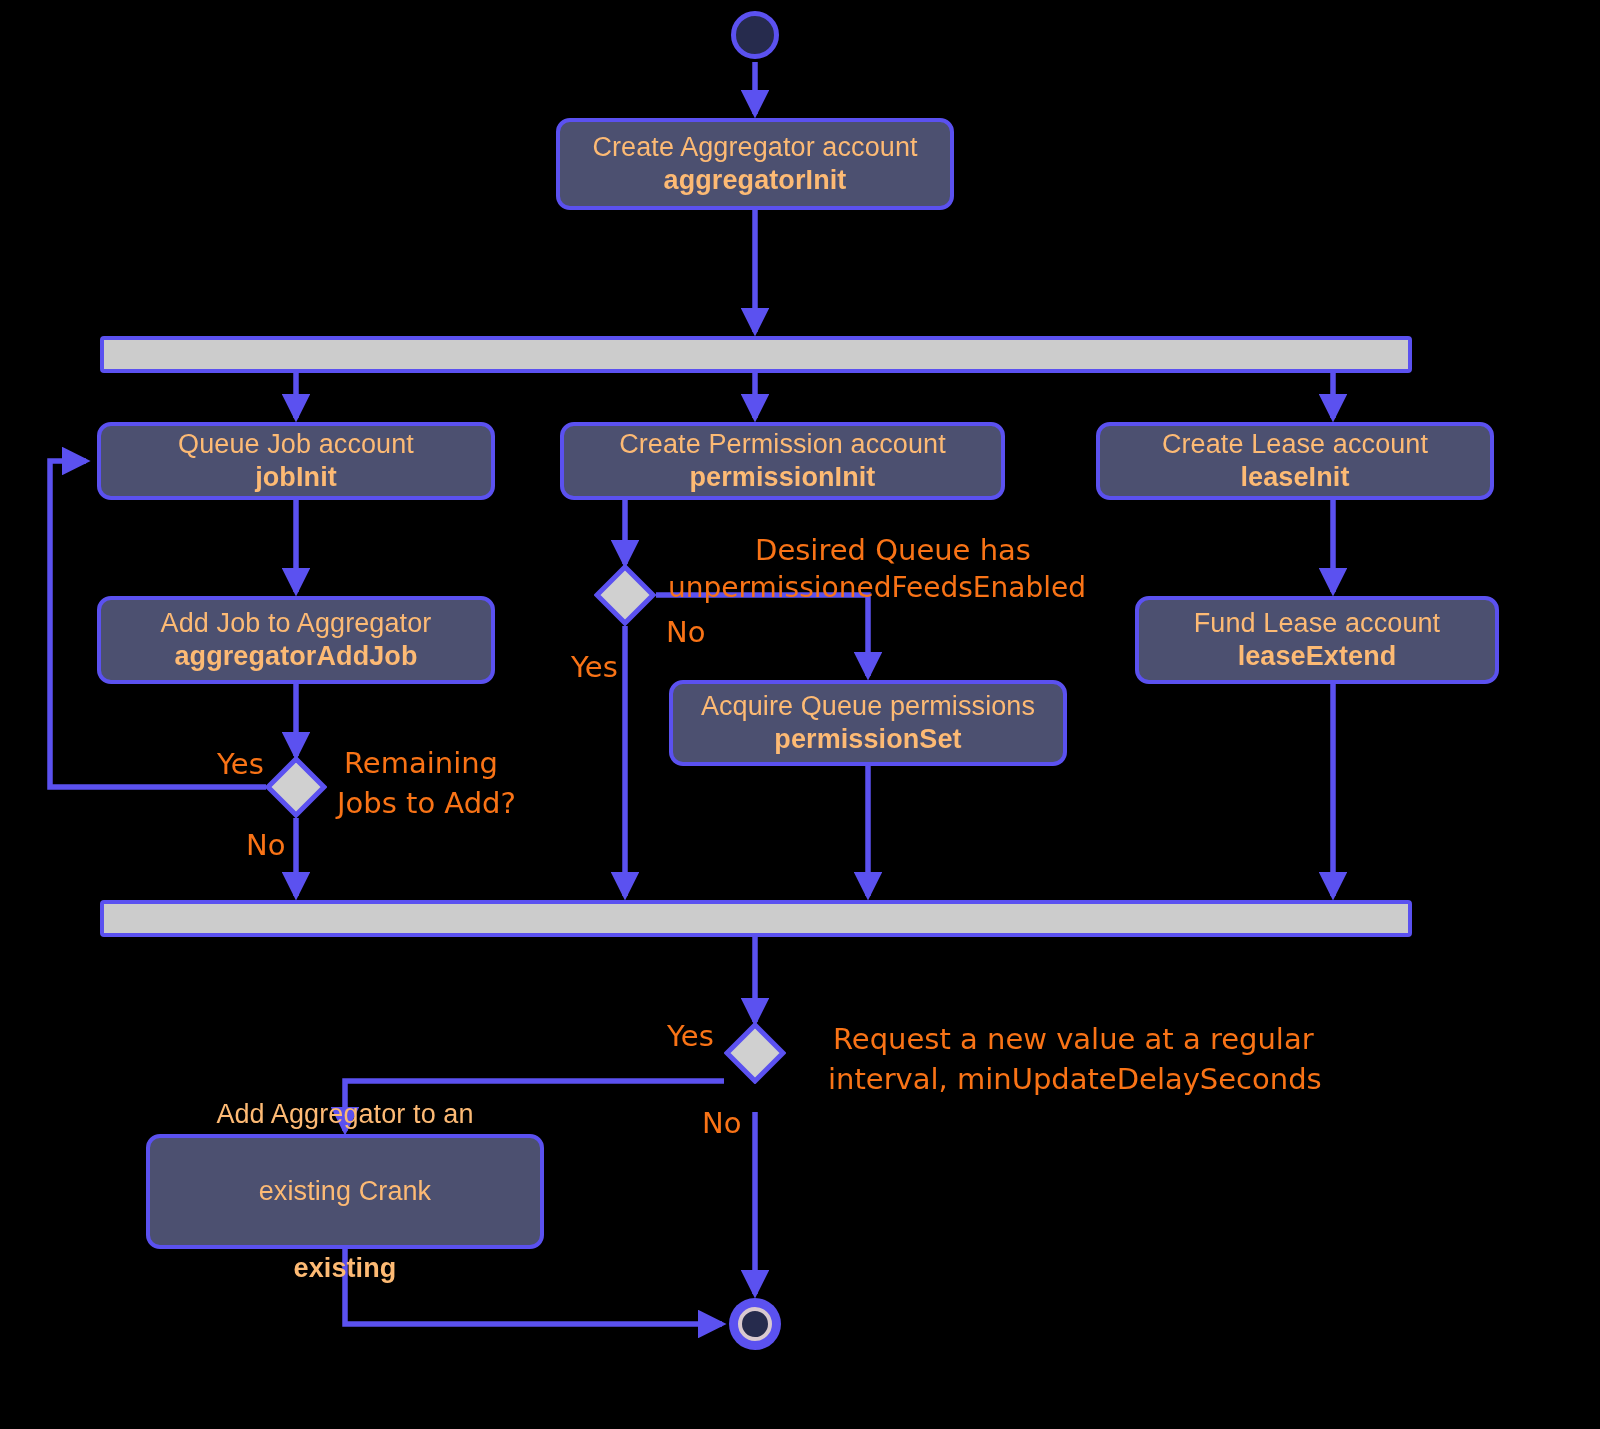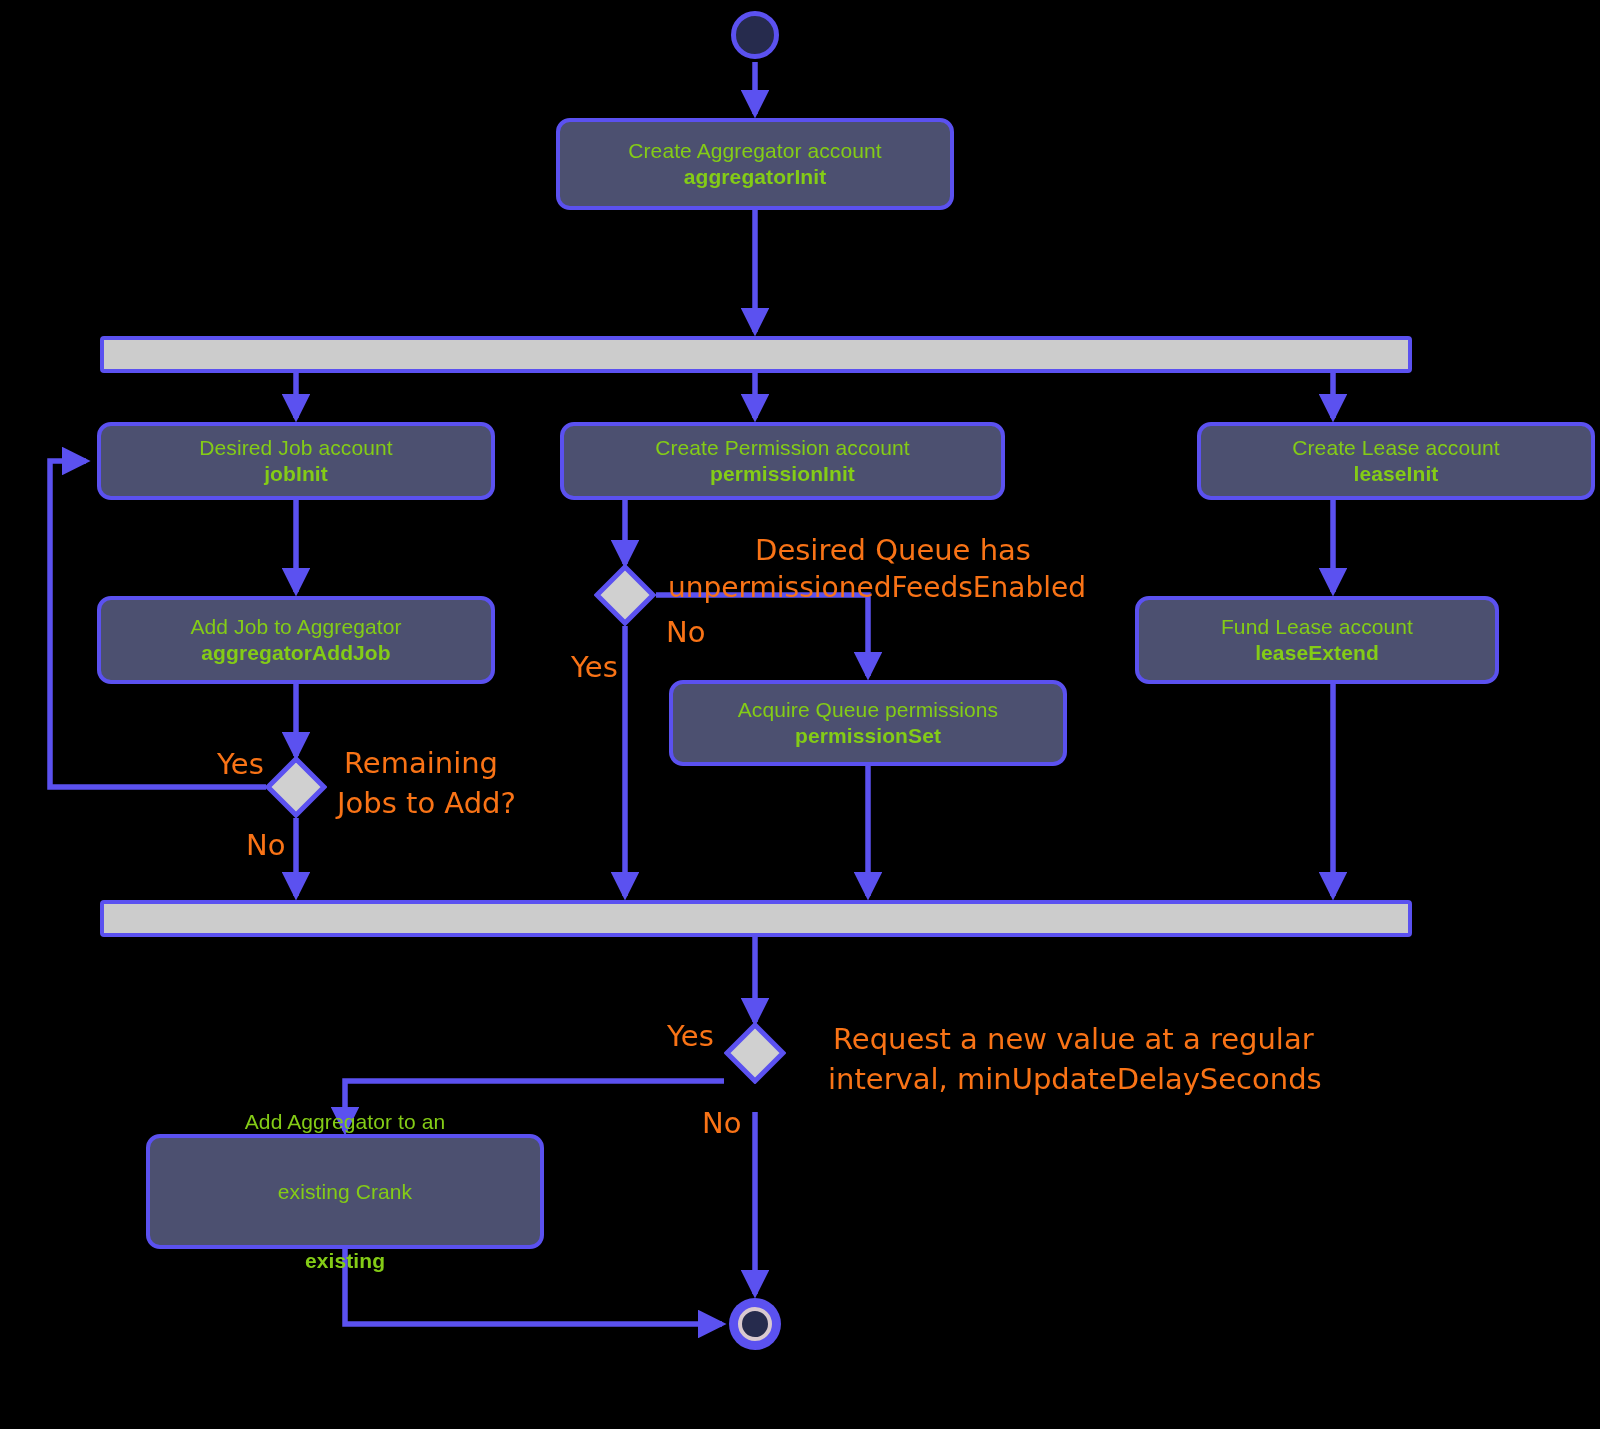--- a/index.html
+++ b/index.html
@@ -26,24 +26,24 @@
   .node-box {
     position: absolute;
     box-sizing: border-box;
     background: #4c5070;
     border: 4px solid #5b51f0;
     border-radius: 14px;
     display: flex;
     flex-direction: column;
     align-items: center;
     justify-content: center;
-    color: #84cc16;
+    color: #fdba74;
     text-align: center;
     line-height: 1.22;
-    font-size: 21px;
+    font-size: 27px;
     letter-spacing: .1px;
     z-index: 3;
   }
   .node-box .ln2 { font-weight: bold; }
 
   
   .bar {
     position: absolute;
     box-sizing: border-box;
     background: #cccccc;
@@ -148,21 +148,21 @@
   <div class="start-node" style="left:731px; top:11px; width:48px; height:48px;"></div>
 
   <div class="node-box" style="left:556px; top:118px; width:398px; height:92px;">
     <span class="ln1">Create Aggregator account</span>
     <span class="ln2">aggregatorInit</span>
   </div>
 
   <div class="bar" style="left:100px; top:336px; width:1312px; height:37px;"></div>
 
   <div class="node-box" style="left:97px; top:422px; width:398px; height:78px;">
-    <span class="ln1">Desired Job account</span>
+    <span class="ln1">Queue Job account</span>
     <span class="ln2">jobInit</span>
   </div>
 
   <div class="node-box" style="left:97px; top:596px; width:398px; height:88px;">
     <span class="ln1">Add Job to Aggregator</span>
     <span class="ln2">aggregatorAddJob</span>
   </div>
 
   <div class="diamond" style="left:265px; top:756px; width:62px; height:62px;">
     <svg width="62" height="62" viewBox="0 0 62 62">
@@ -187,21 +187,21 @@
   <div class="elabel" style="left:571px; top:648px;">Yes</div>
   <div class="elabel" style="left:666px; top:613px;">No</div>
   <div class="elabel" style="left:740px; top:531px; width:306px;">Desired Queue has</div>
   <div class="elabel small" style="left:668px; top:570px; width:380px;">unpermissionedFeedsEnabled</div>
 
   <div class="node-box" style="left:669px; top:680px; width:398px; height:86px;">
     <span class="ln1">Acquire Queue permissions</span>
     <span class="ln2">permissionSet</span>
   </div>
 
-  <div class="node-box" style="left:1197px; top:422px; width:398px; height:78px;">
+  <div class="node-box" style="left:1096px; top:422px; width:398px; height:78px;">
     <span class="ln1">Create Lease account</span>
     <span class="ln2">leaseInit</span>
   </div>
 
   <div class="node-box" style="left:1135px; top:596px; width:364px; height:88px;">
     <span class="ln1">Fund Lease account</span>
     <span class="ln2">leaseExtend</span>
   </div>
 
   <div class="bar" style="left:100px; top:900px; width:1312px; height:37px;"></div>

